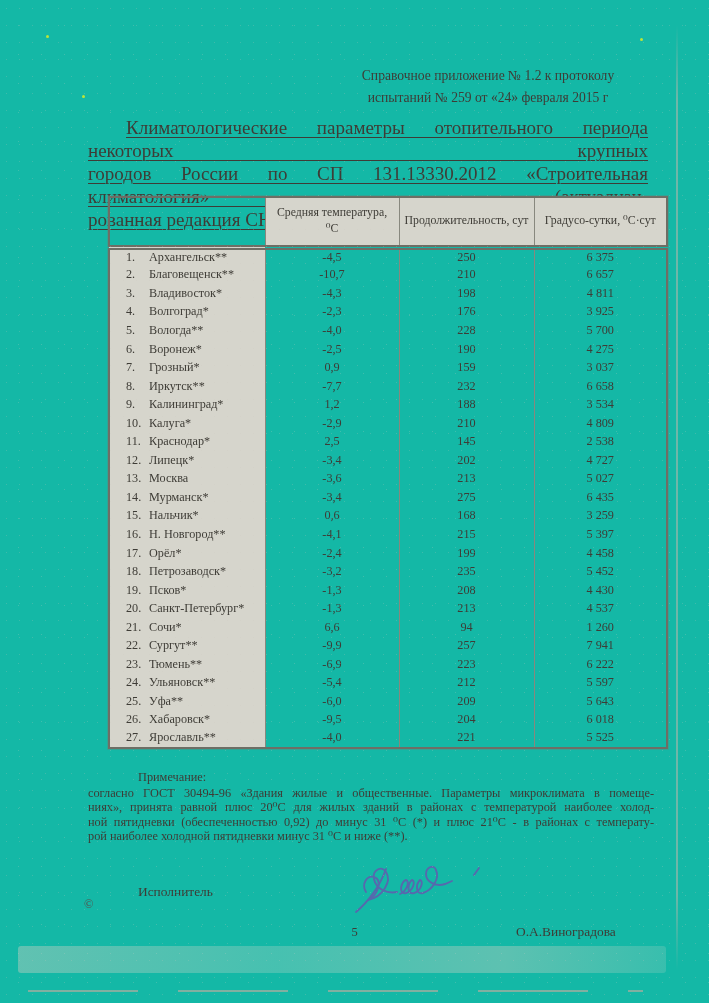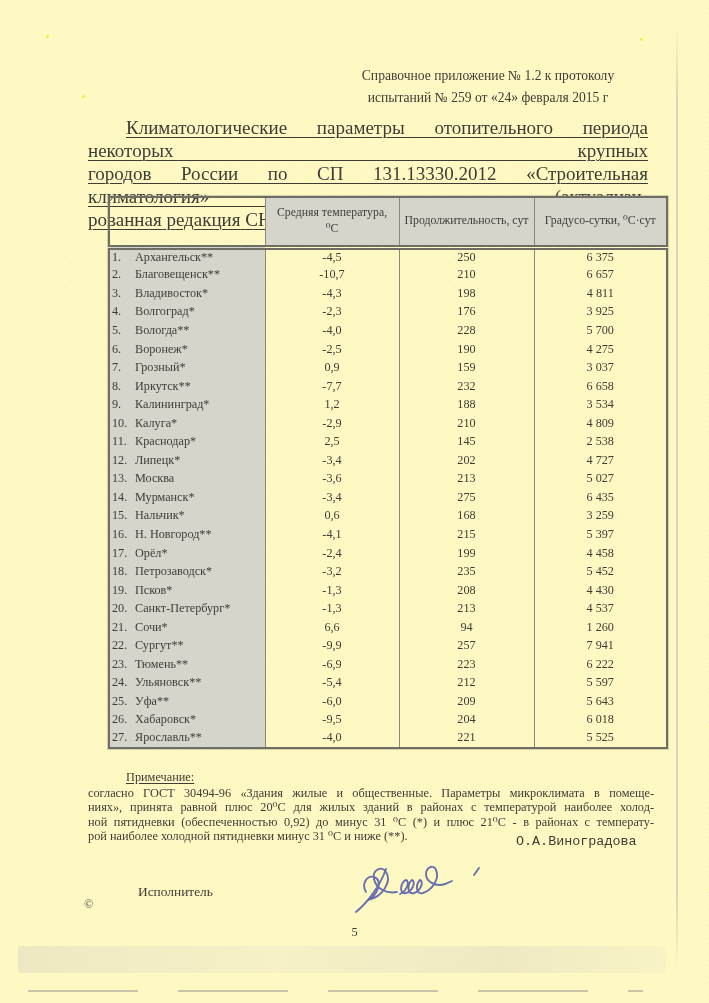--- a/index.html
+++ b/index.html
@@ -5,21 +5,21 @@
   * { box-sizing: border-box; }
   html, body { margin: 0; padding: 0; }
   body {
     width: 709px; height: 1003px; overflow: hidden;
     background: #ffffff;
     font-family: "Liberation Serif", "DejaVu Serif", serif;
     color: #3e3c36;
   }
   .sheet {
     position: relative; width: 709px; height: 1003px;
-    background: #fef9c3;
+    background: #14b8a6;
   }
   
   .sheet::after {
     content: ""; position: absolute; inset: 0; pointer-events: none;
     background-image:
       radial-gradient(#cfccbf 0.5px, transparent 0.7px),
       radial-gradient(#d8d5c8 0.5px, transparent 0.7px);
     background-size: 13px 17px, 23px 29px;
     background-position: 0 0, 7px 11px;
     opacity: .22;
@@ -60,35 +60,35 @@
     border-bottom: 5px double #6e6e65;
     padding: 2px 4px; text-align: center; vertical-align: middle;
   }
   table.climate th.c0 { background: transparent; }
   table.climate td {
     border-left: 1px solid #88887e; border-right: 1px solid #88887e;
     border-top: none; border-bottom: none;
     height: 18.55px; padding: 0 2px; text-align: center; vertical-align: middle;
   }
   table.climate td.city-cell {
-    background: #d6d5cc; text-align: left; padding-left: 2px;
+    background: #d6d5cc; text-align: left; padding-left: 16px;
   }
   .row-num { display: inline-block; width: 23px; }
 
   
   .notes { position: absolute; left: 88px; top: 770px; width: 566px; font-size: 12.3px; line-height: 14.6px; }
   .notes-label {
-    margin-left: 38px; display: inline-block;
-    text-decoration: underline; text-underline-offset: 2px;
+    margin-left: 50px; display: inline-block;
+    text-underline-offset: 2px;
     margin-bottom: 1px;
   }
 
   
   .exec { position: absolute; left: 138px; top: 884px; font-size: 13.4px; }
-  .sig-name { position: absolute; left: 516px; top: 834px; font-size: 13.4px; font-family: Liberation Mono, monospace; }
+  .sig-name { position: absolute; left: 516px; top: 924px; font-size: 13.4px; }
   .sig { position: absolute; left: 350px; top: 852px; width: 162px; height: 66px; }
   .copy { position: absolute; left: 84px; top: 897px; font-size: 12.5px; color: #55534c; }
   .pageno { position: absolute; left: 0; top: 925px; width: 709px; text-align: center; font-size: 12.5px; }
 
   
   .edge-right {
     position: absolute; left: 676px; top: 25px; width: 2px; height: 945px;
     background: linear-gradient(to bottom, rgba(185,182,170,0) 0%, rgba(185,182,170,.55) 8%, rgba(185,182,170,.55) 92%, rgba(185,182,170,0) 100%);
   }
   .bottom-band {

